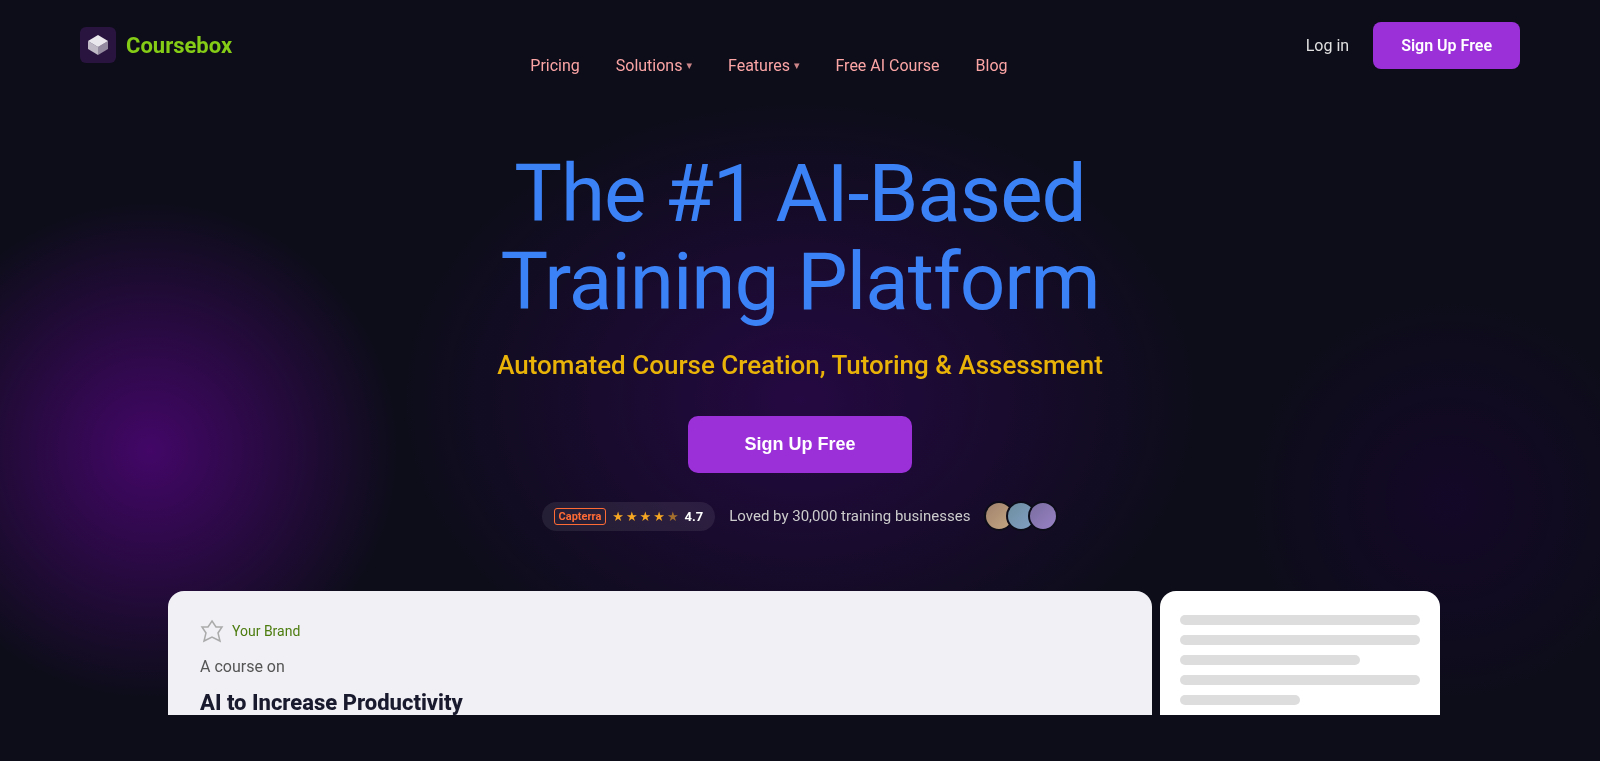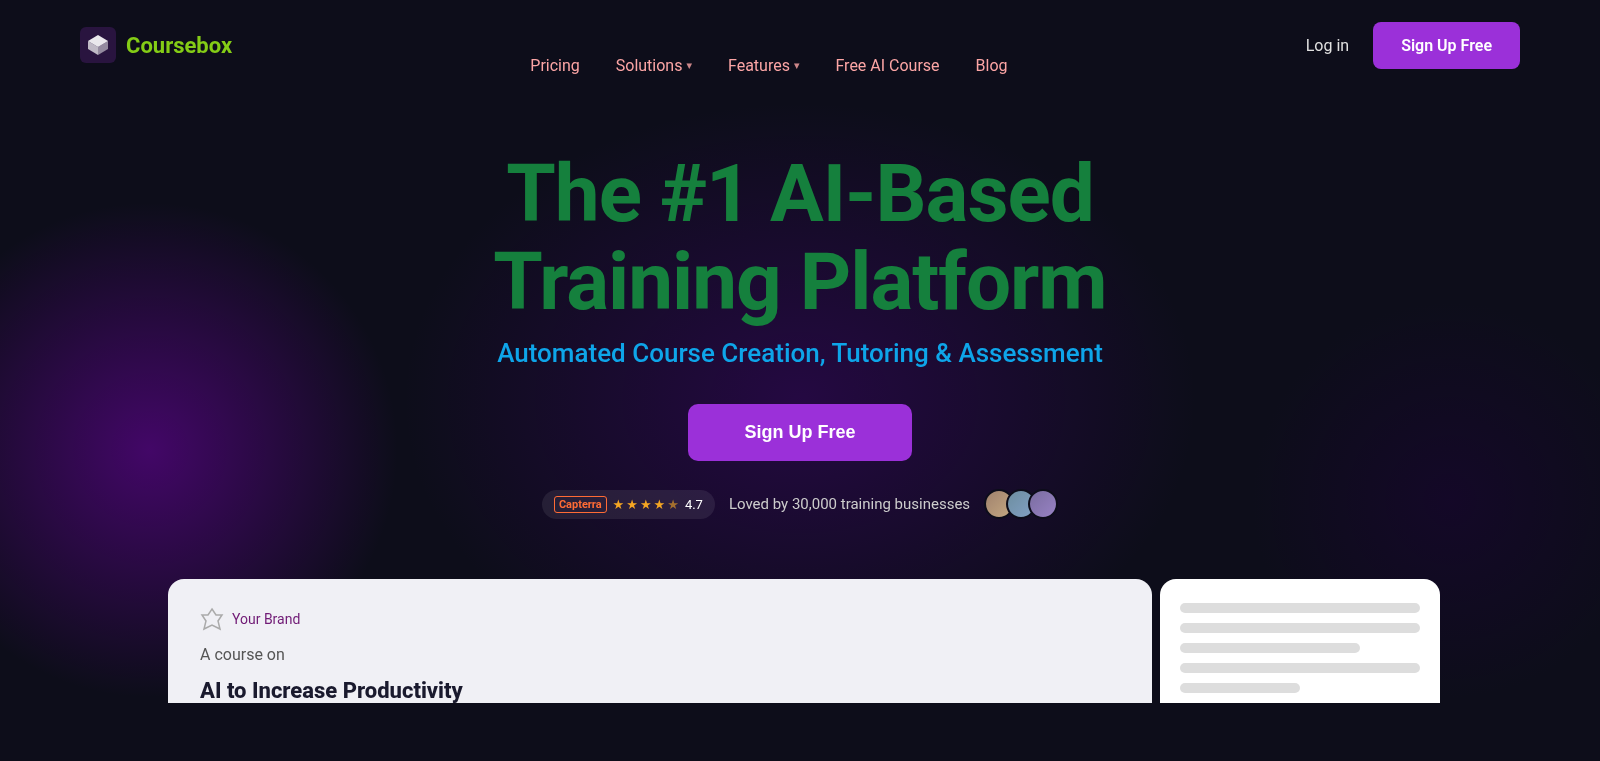--- a/index.html
+++ b/index.html
@@ -132,32 +132,32 @@
       z-index: 5;
       display: flex;
       flex-direction: column;
       align-items: center;
       text-align: center;
       padding-top: 60px;
     }
 
     .hero-title {
       font-size: 80px;
-      font-weight: 700;
-      color: #15803d;
+      font-weight: 400;
+      color: #3b82f6;
       line-height: 1.1;
       max-width: 800px;
       letter-spacing: -1px;
     }
 
     .hero-subtitle {
-      margin-top: 12px;
+      margin-top: 24px;
       font-size: 26px;
       font-weight: 500;
-      color: #0ea5e9;
+      color: #eab308;
     }
 
     .hero-subtext {
       margin-top: 12px;
       font-size: 16px;
       color: #aaa;
     }
 
     .hero-cta {
       margin-top: 36px;
@@ -203,21 +203,21 @@
     }
 
     .star {
       color: #f5a623;
       font-size: 13px;
     }
 
     .capterra-rating {
       color: white;
       font-size: 13px;
-      font-weight: 400;
+      font-weight: 700;
     }
 
     .social-proof-text {
       color: #ccc;
       font-size: 15px;
     }
 
     .avatar-group {
       display: flex;
     }
@@ -310,21 +310,21 @@
       padding: 28px 32px 0 32px;
       margin-left: 8px;
       position: relative;
       z-index: 2;
     }
 
     .brand-header {
       display: flex;
       align-items: center;
       gap: 8px;
-      color: #701a75;
+      color: #4d7c0f;
       font-size: 14px;
       margin-bottom: 14px;
     }
 
     .brand-icon {
       width: 24px;
       height: 24px;
       color: #aaa;
     }
 

